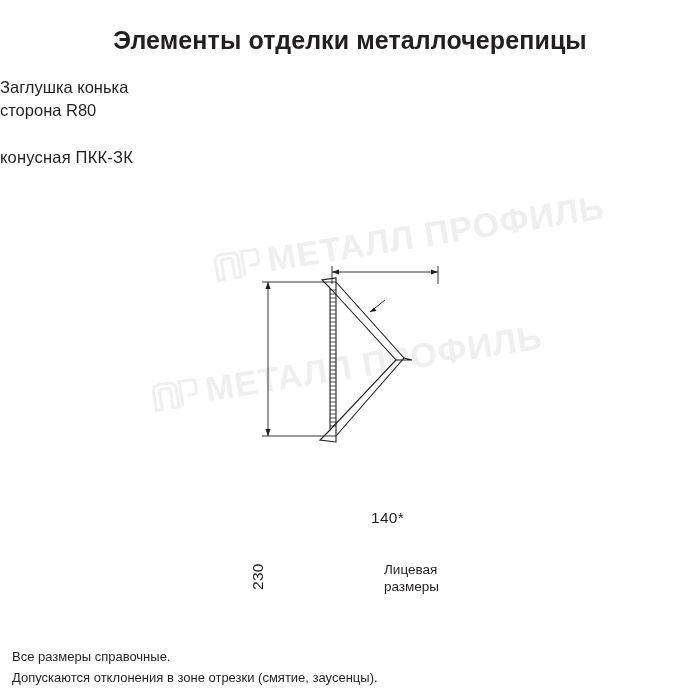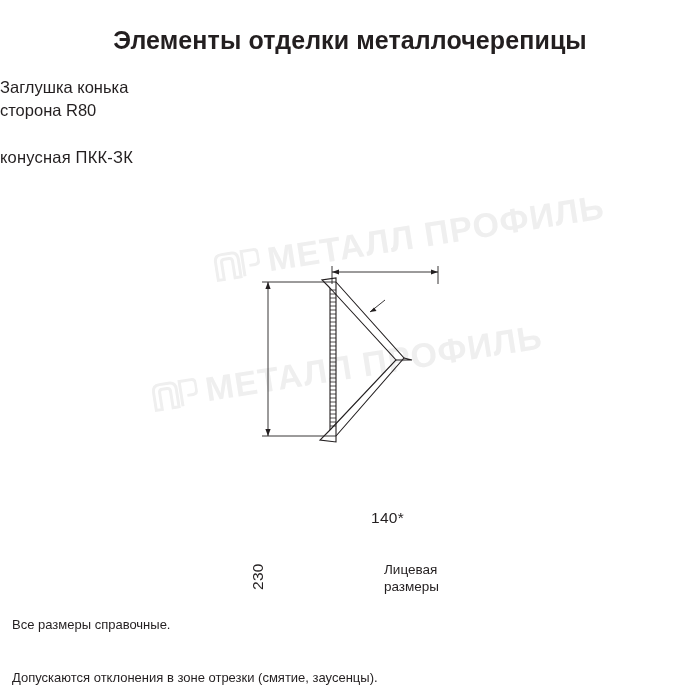--- a/index.html
+++ b/index.html
@@ -110,21 +110,21 @@
 
   
   .footnotes {
     position: absolute;
     left: 12px;
     bottom: 12px;
     font-size: 13px;
     line-height: 21px;
     color: #231f20;
   }
-  .footnotes div { white-space: nowrap; margin-top: 32px; }
+  .footnotes div { white-space: nowrap; }
 </style>
 </head>
 <body>
 
 <div class="page">
 
   <div class="title">Элементы отделки металлочерепицы</div>
 
   <div class="subtitle">
     <span class="line1">Заглушка конька</span>

